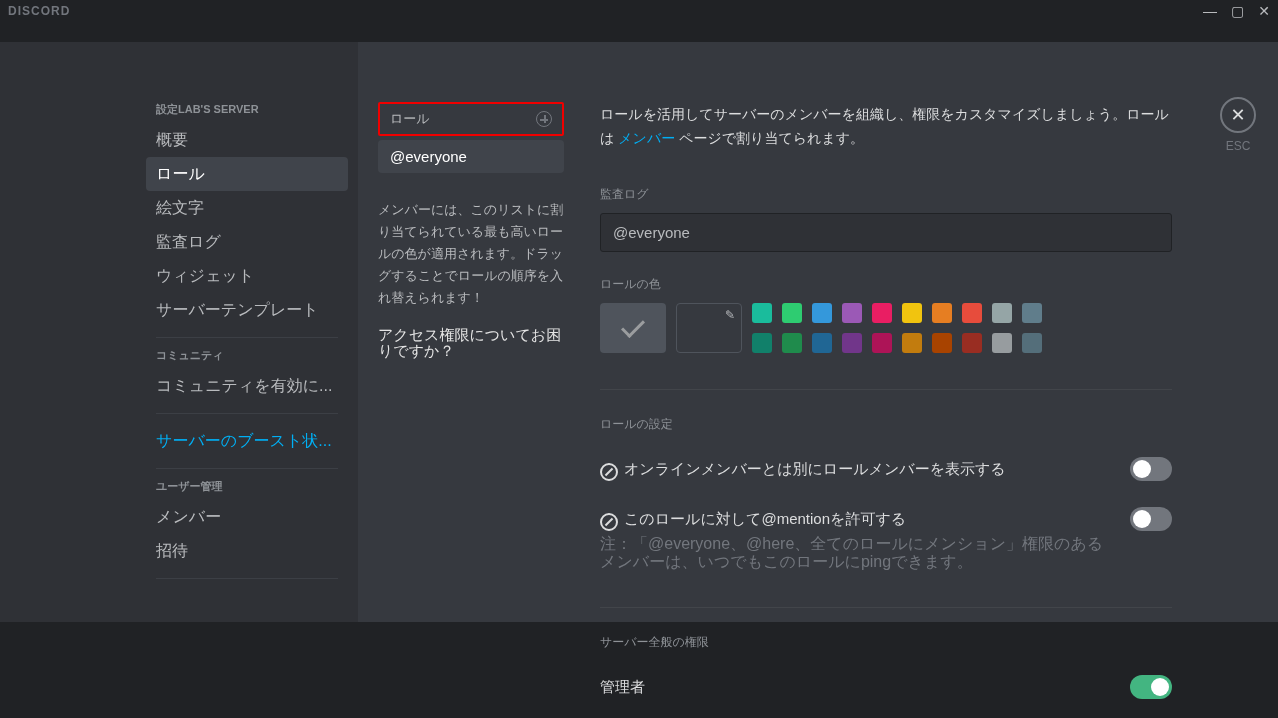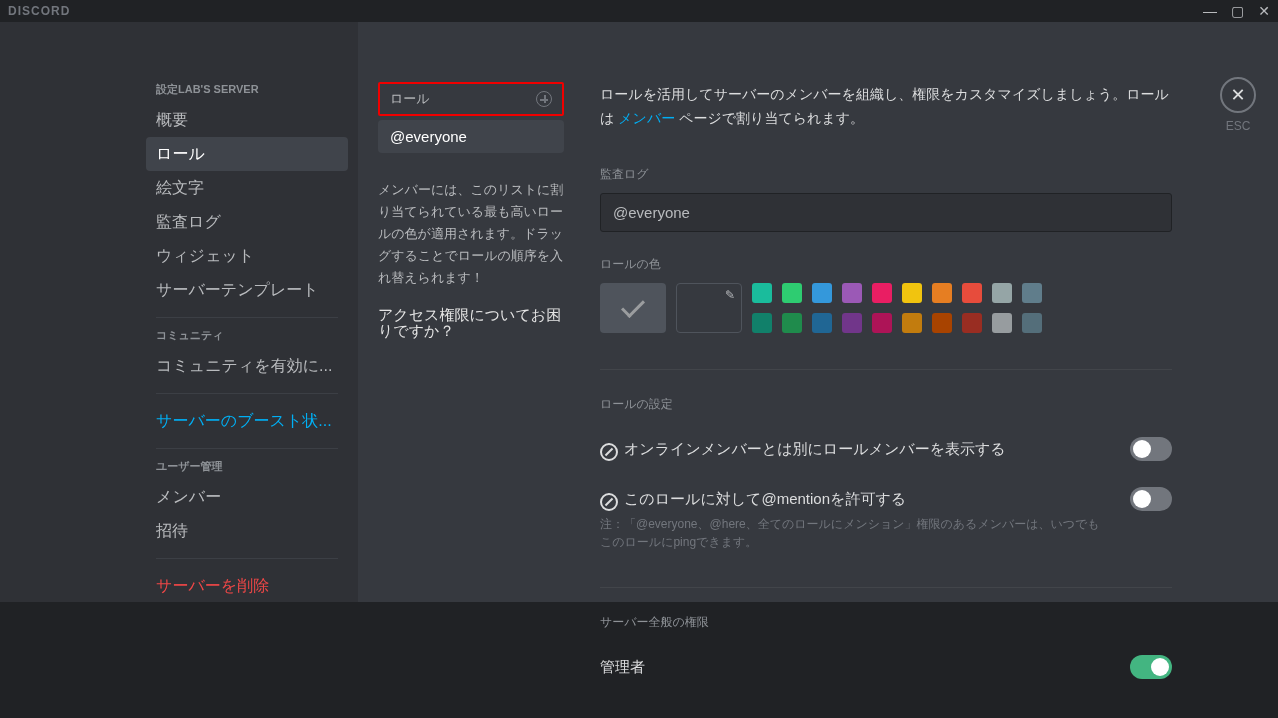--- a/index.html
+++ b/index.html
@@ -5,21 +5,21 @@
 * { margin:0; padding:0; box-sizing:border-box; font-family:"Hiragino Kaku Gothic Pro","Meiryo",sans-serif; }
 html,body{width:1278px;height:718px;background:#202225;color:#dcddde;overflow:hidden;}
 
 
 .titlebar{height:22px;background:#202225;display:flex;align-items:center;justify-content:space-between;padding:0 8px;}
 .logo{color:#72767d;font-size:12px;font-weight:700;letter-spacing:1px;}
 .winbtns{display:flex;gap:14px;color:#b9bbbe;font-size:14px;}
 .winbtns span{cursor:pointer;}
 
 
-.app{display:flex;height:580px;}
+.app{display:flex;height:580px;margin-top:20px;}
 .gutter-left{width:140px;background:#2f3136;}
 .sidebar{width:218px;background:#2f3136;padding:60px 10px 10px 6px;overflow:hidden;}
 .sidebar-heading{color:#8e9297;font-size:11px;font-weight:600;margin:0 10px 6px;}
 .sb-item{padding:6px 10px;font-size:16px;color:#b9bbbe;border-radius:4px;cursor:pointer;line-height:22px;white-space:nowrap;overflow:hidden;text-overflow:ellipsis;}
 .sb-item.selected{background:#40444b;color:#fff;}
 .sb-divider{height:1px;background:#3c3f45;margin:10px 10px;}
 .sb-link{color:#00aff4;}
 .sb-danger{color:#f04747;}
 
 .content{flex:1;background:#36393f;position:relative;display:flex;}
@@ -50,21 +50,21 @@
 .eyedrop{position:absolute;top:4px;right:6px;font-size:12px;color:#b9bbbe;}
 .color-grid{display:flex;flex-direction:column;gap:10px;}
 .color-line{display:flex;gap:10px;}
 .swatch{width:20px;height:20px;border-radius:3px;cursor:pointer;}
 .hr{height:1px;background:#42454a;margin:36px 0 26px;}
 .section-label{font-size:12px;color:#8e9297;margin-bottom:24px;}
 .setting-row{display:flex;justify-content:space-between;align-items:flex-start;gap:20px;margin-bottom:26px;}
 .setting-title{font-size:15px;color:#dcddde;line-height:24px;display:flex;align-items:flex-end;gap:6px;}
 .noicon{flex-shrink:0;width:18px;height:18px;border:2px solid #dcddde;border-radius:50%;position:relative;margin-top:3px;}
 .noicon::after{content:"";position:absolute;left:2px;right:2px;top:6px;height:2px;background:#dcddde;transform:rotate(-45deg);}
-.setting-note{font-size:12px;color:#72767d;line-height:18px;margin-top:4px;}
+.setting-note{font-size:16px;color:#72767d;line-height:18px;margin-top:4px;}
 .toggle{width:42px;height:24px;border-radius:12px;background:#72767d;position:relative;flex-shrink:0;cursor:pointer;}
 .toggle.on{background:#43b581;}
 .toggle .knob{width:18px;height:18px;border-radius:50%;background:#fff;position:absolute;top:3px;left:3px;transition:.1s;}
 .toggle.on .knob{left:21px;}
 
 
 .esc-btn{width:36px;height:36px;border:2px solid #72767d;color:#dcddde;border-radius:50%;display:inline-flex;align-items:center;justify-content:center;font-size:18px;cursor:pointer;}
 .esc-lbl{margin-top:6px;font-size:12px;color:#72767d;}
 </style>
 </head>
@@ -93,21 +93,20 @@
     <div class="sb-divider"></div>
     <div class="sidebar-heading">コミュニティ</div>
     <div class="sb-item">コミュニティを有効に...</div>
     <div class="sb-divider"></div>
     <div class="sb-item sb-link">サーバーのブースト状...</div>
     <div class="sb-divider"></div>
     <div class="sidebar-heading">ユーザー管理</div>
     <div class="sb-item">メンバー</div>
     <div class="sb-item">招待</div>
     <div class="sb-divider"></div>
-    <div class="sb-item sb-danger">サーバーを削除</div>
   </div>
 
   <div class="content">
     <div class="col-roles">
       <div class="roles-header">
         <span class="lbl">ロール</span>
         <span class="plus-icon"></span>
       </div>
       <div class="role-item">@everyone</div>
       <div class="roles-hint">メンバーには、このリストに割り当てられている最も高いロールの色が適用されます。ドラッグすることでロールの順序を入れ替えられます！</div>

